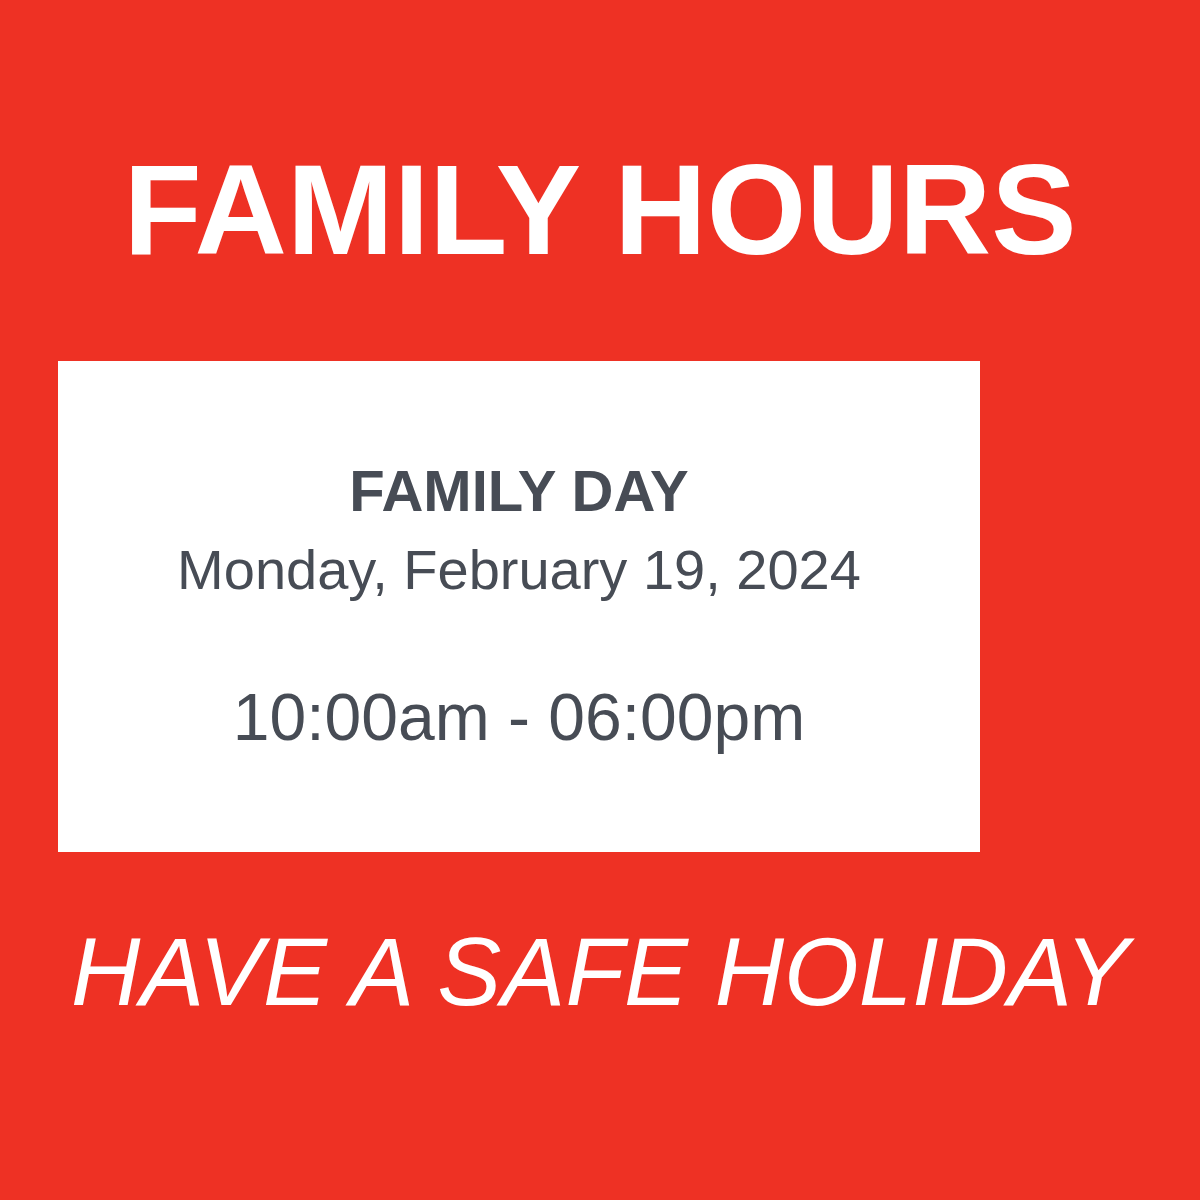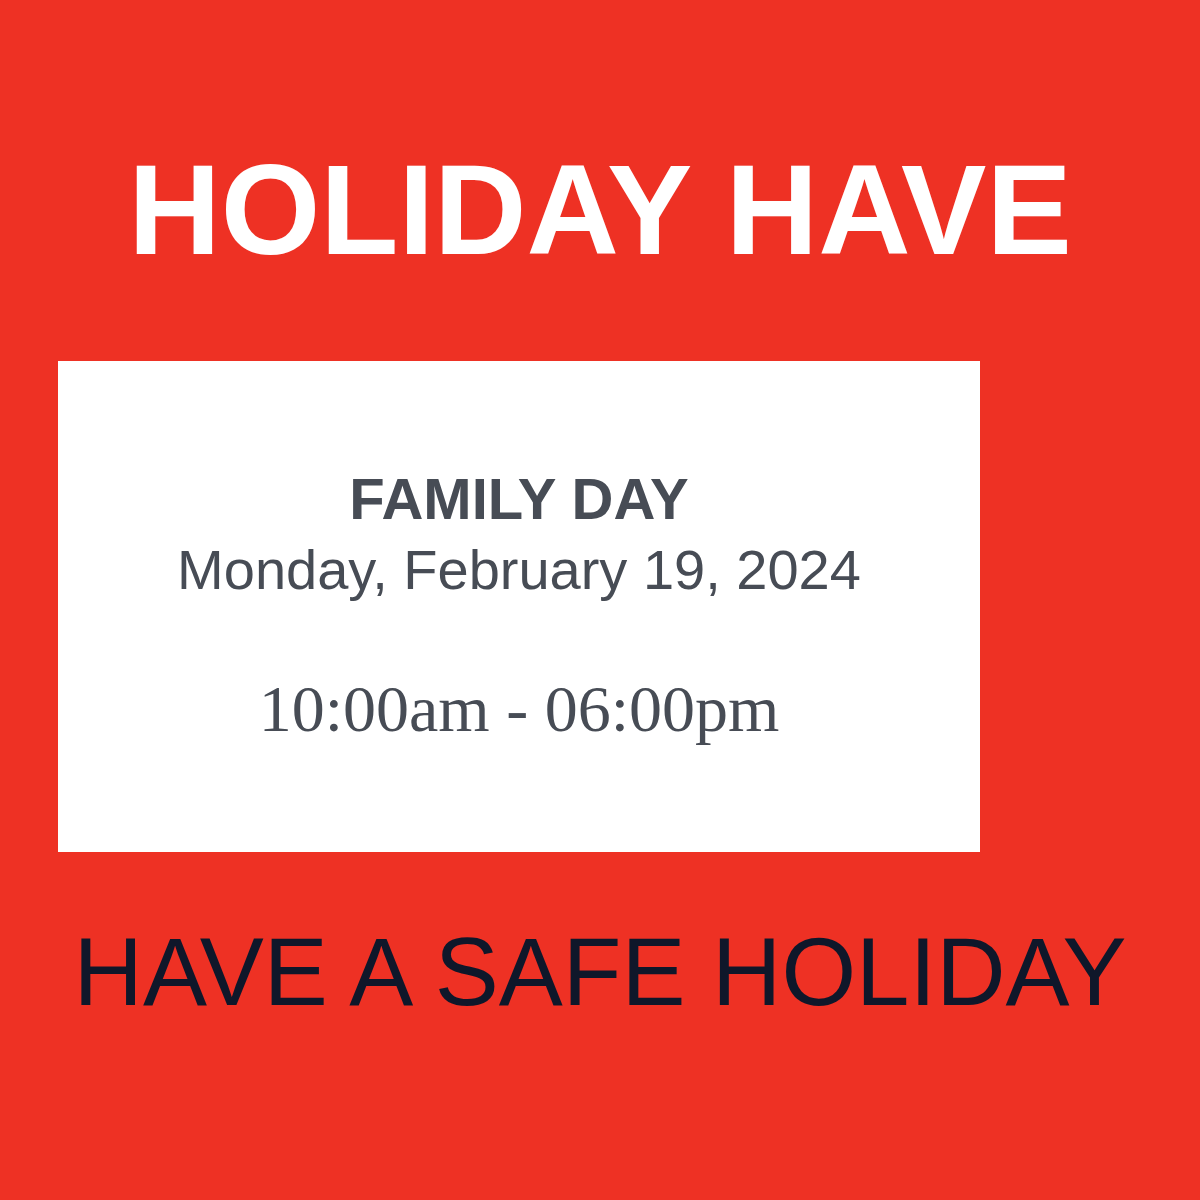--- a/index.html
+++ b/index.html
@@ -73,56 +73,57 @@
   }
 
   .holiday-date {
     color: #474C55;
     font-family: "Liberation Sans", sans-serif;
     font-weight: normal;
     font-size: 56px;
     line-height: 64px;
     text-align: center;
     white-space: nowrap;
-    margin: 0;
+    margin: 8px;
   }
 
   .holiday-hours {
     color: #474C55;
-    font-family: Liberation Serif, serif;
+    font-family: Liberation Sans, sans-serif;
     font-weight: normal;
     font-size: 66px;
     line-height: 74px;
     text-align: left;
     white-space: nowrap;
     margin: 70px 0 0 0;
   }
 
   
   .footer-message {
     position: absolute;
     left: 0;
     top: 922px;
     width: 1200px;
     text-align: center;
-    color: #0f172a;
+    color: #ffffff;
     font-family: "Liberation Sans", sans-serif;
     font-weight: normal;
     font-size: 96px;
     line-height: 100px;
     letter-spacing: 0px;
     white-space: nowrap;
+    font-style: italic;
   }
 </style>
 </head>
 <body>
 
 <div class="poster">
 
-  <div class="headline">HOLIDAY HAVE</div>
+  <div class="headline">FAMILY HOURS</div>
 
   <div class="card">
     <div class="card-inner">
 
       <div class="holiday-name">FAMILY DAY</div>
 
       <div class="holiday-date">Monday, February 19, 2024</div>
 
       <div class="holiday-hours">10:00am - 06:00pm</div>
 

